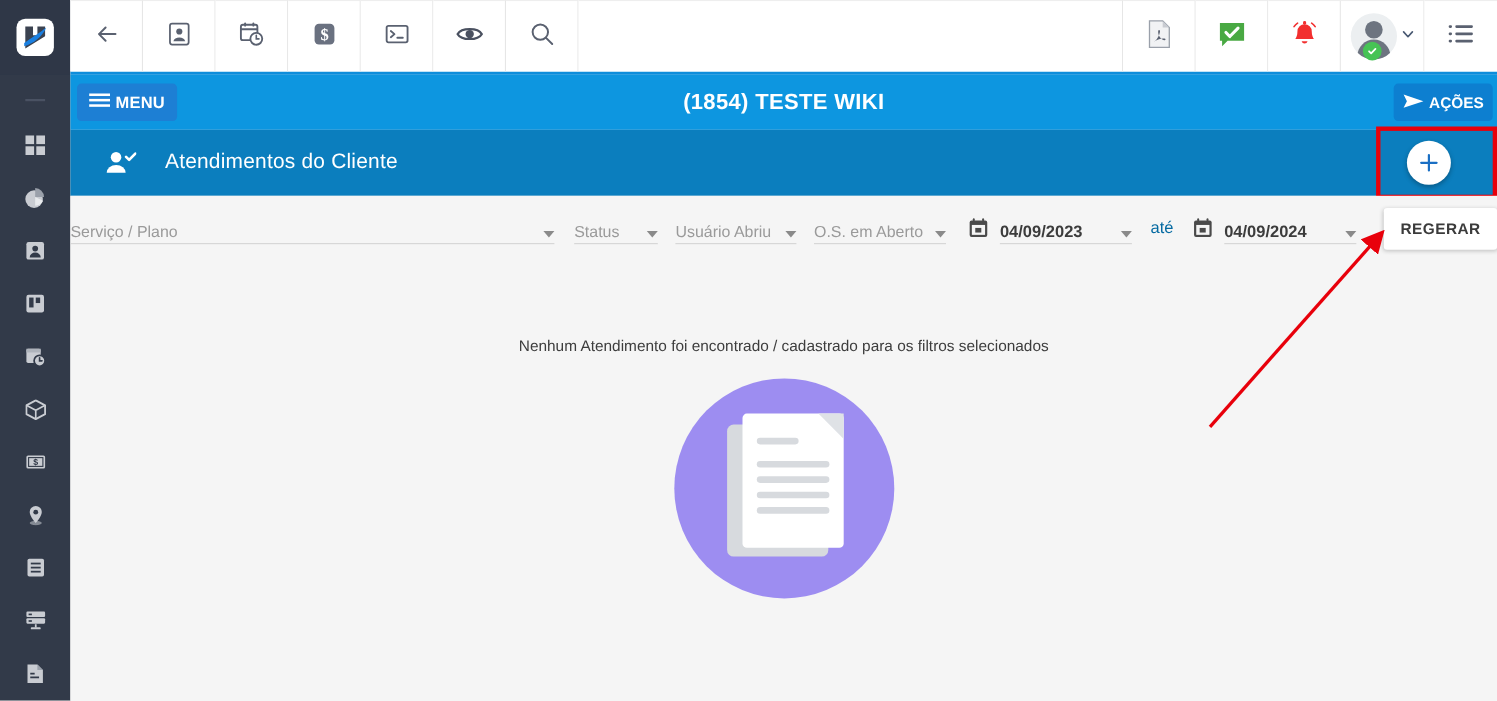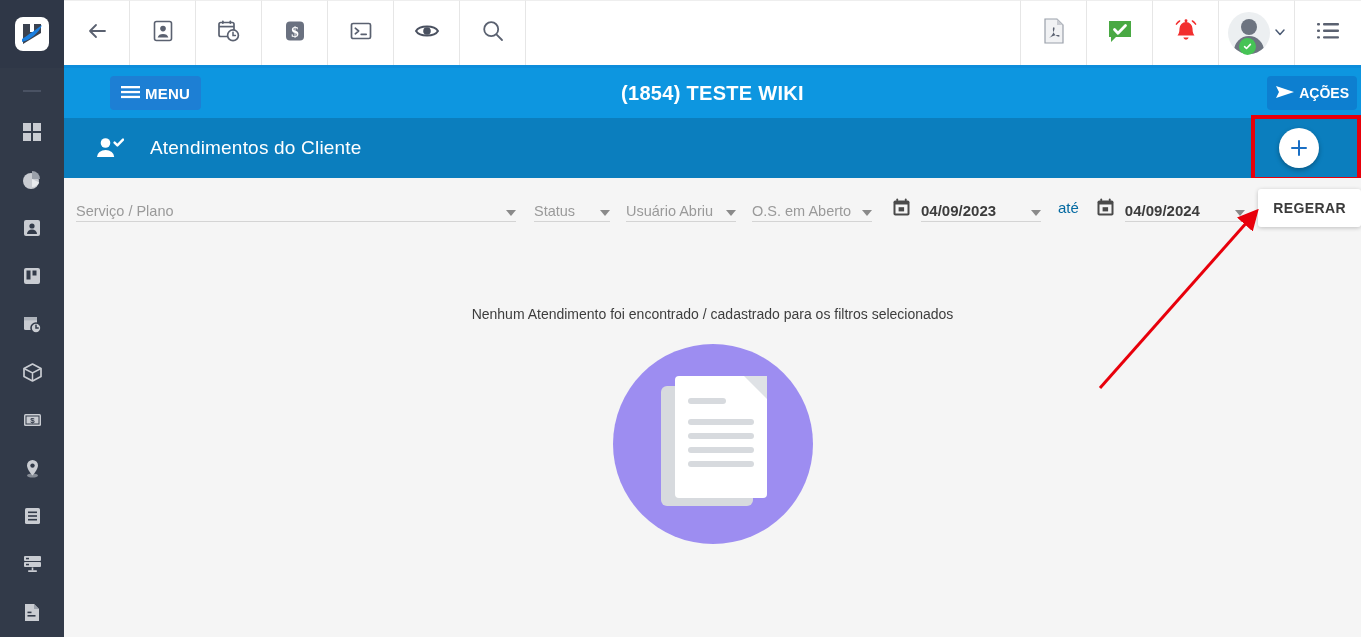--- a/index.html
+++ b/index.html
@@ -79,21 +79,21 @@
     position: absolute; left: 11px; bottom: -1px;
     width: 17px; height: 17px; border-radius: 50%;
     background: #46c355; display: flex; align-items: center; justify-content: center;
   }
 
   
   .page-head {
     position: absolute; left: 64px; top: 68px;
     width: 1297px; height: 50px;
     background: #0d96e0;
-    display: flex; align-items: center; padding-left: 40px;
+    display: flex; align-items: center;
   }
   .menu-btn {
     margin-left: 6px;
     height: 34px; padding: 0 11px;
     background: #1d7fd4; border-radius: 4px;
     display: flex; align-items: center; gap: 5px;
     color: #fff; font-size: 15px; font-weight: bold;
     cursor: pointer; letter-spacing: .2px;
   }
   .page-title {
@@ -137,21 +137,21 @@
   }
 
   
   .content {
     position: absolute; left: 64px; top: 178px;
     width: 1297px; height: 459px;
     background: #f5f5f5;
   }
   .filters {
     position: relative; height: 58px;
-    display: flex; align-items: center; padding-left: 12px; gap: 0;
+    display: flex; align-items: center; padding-left: 0; gap: 0;
   }
   .fld {
     position: relative;
     border-bottom: 1px solid #d4d4d4;
     height: 30px;
     display: flex; align-items: flex-end; justify-content: space-between;
     cursor: pointer;
     padding-bottom: 3px;
   }
   .fld .lbl { color: #9a9a9a; font-size: 14.5px; line-height: 1; }

